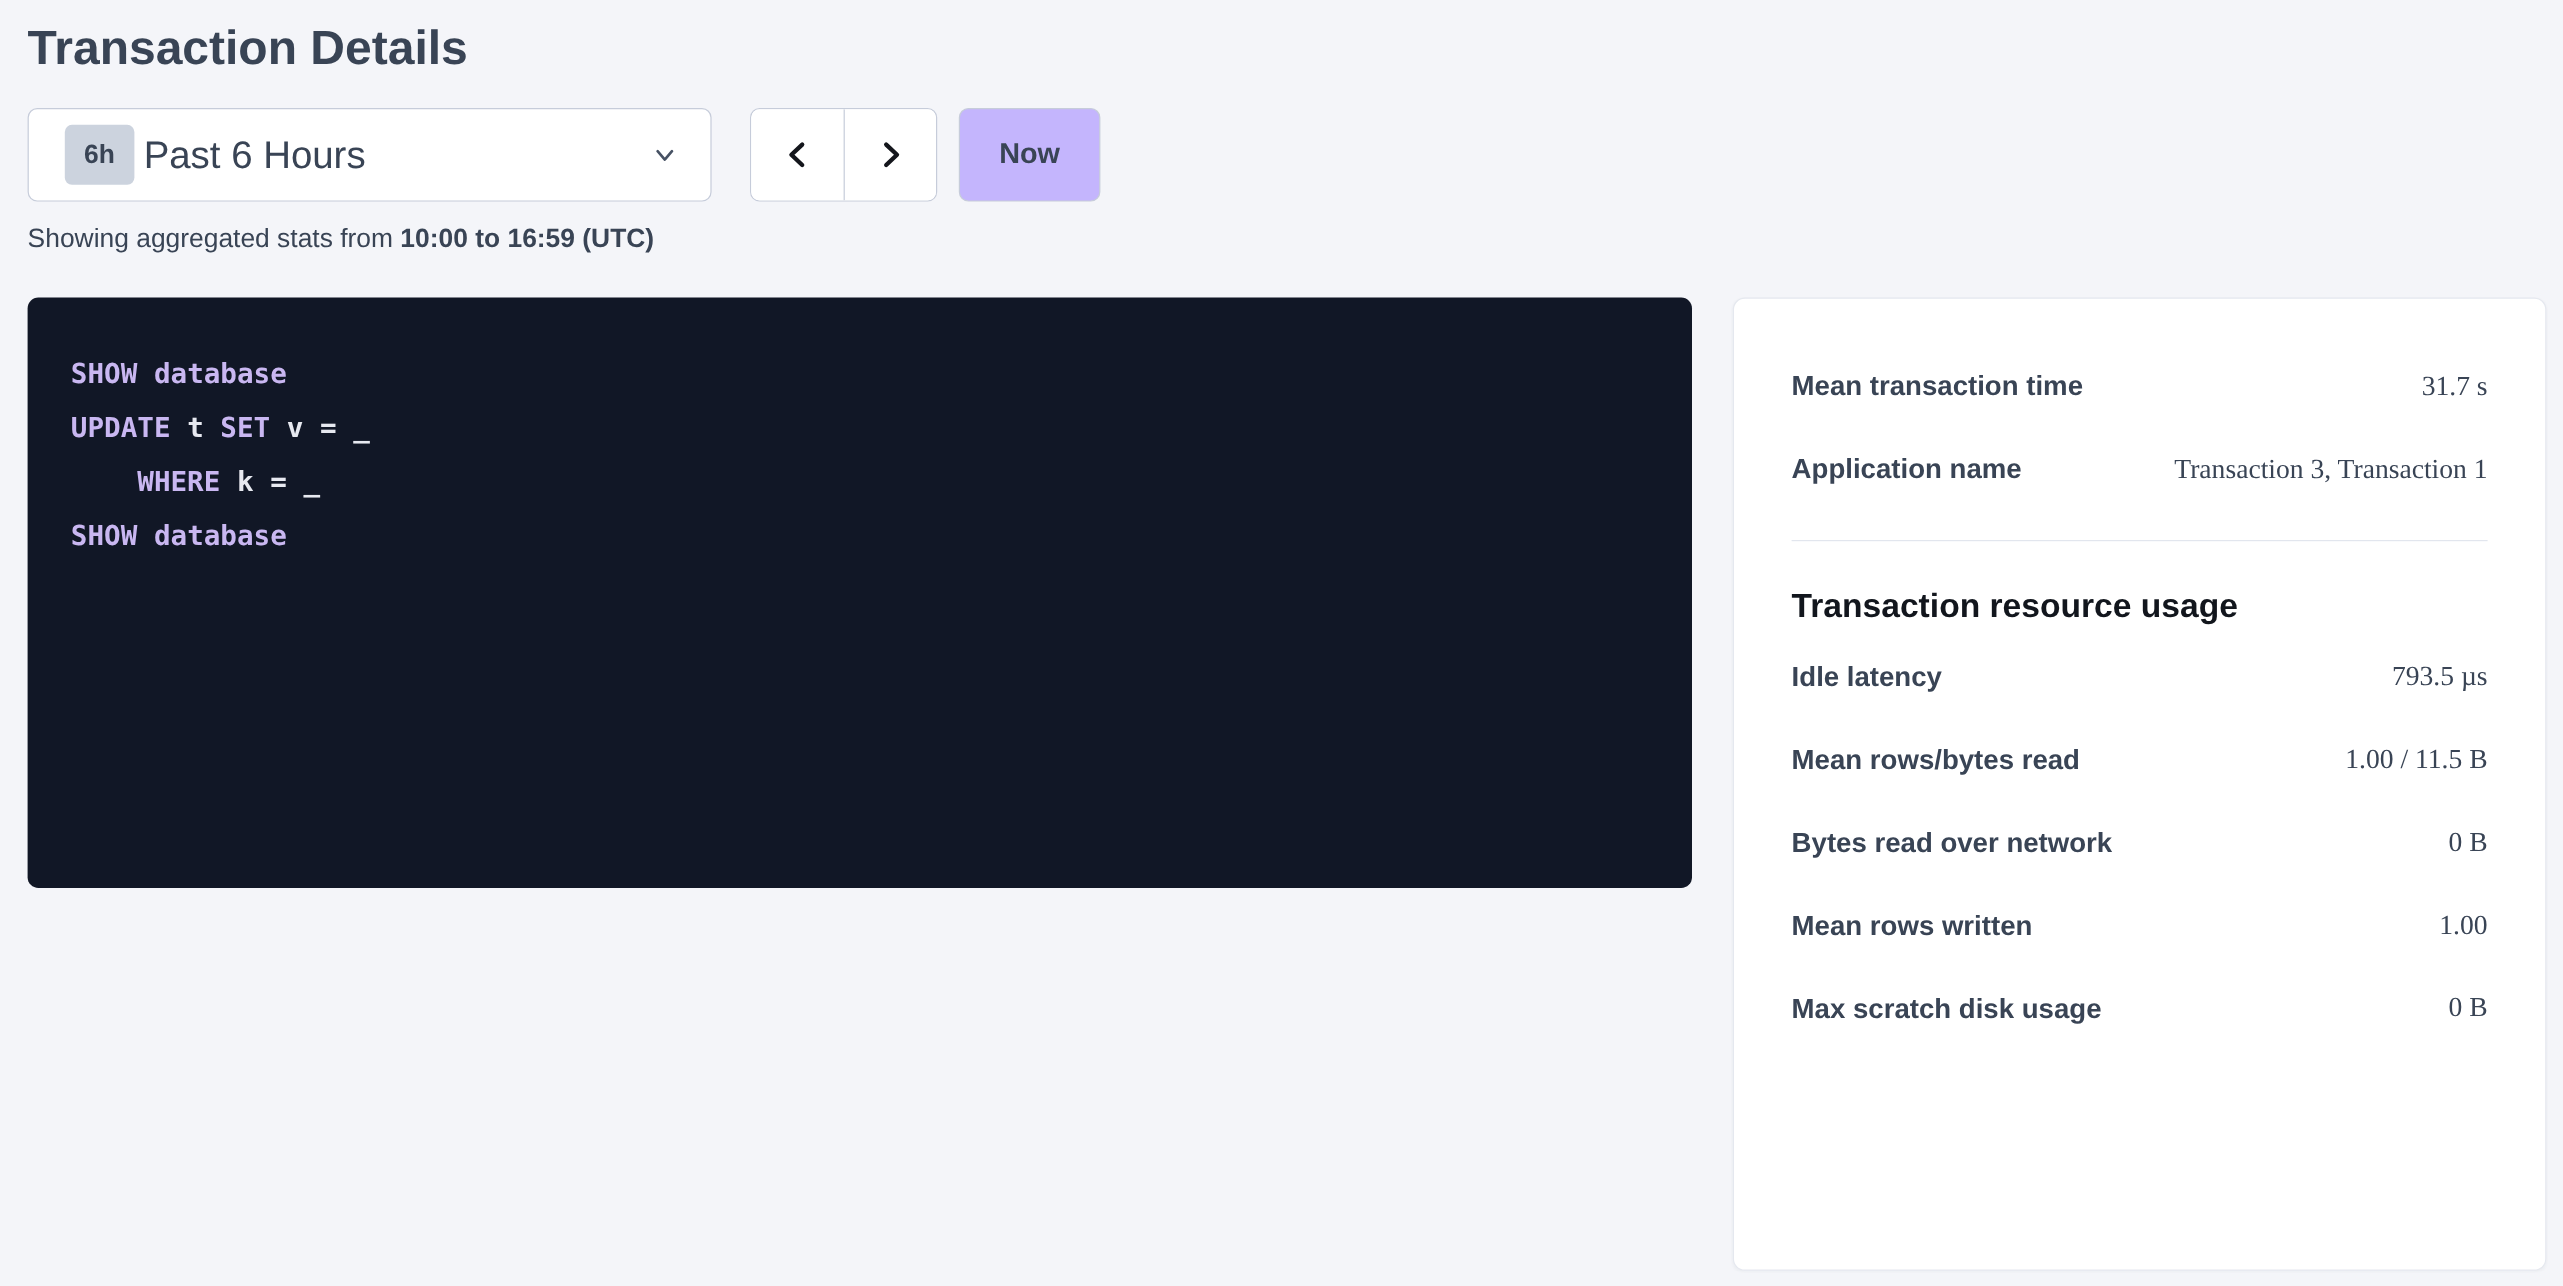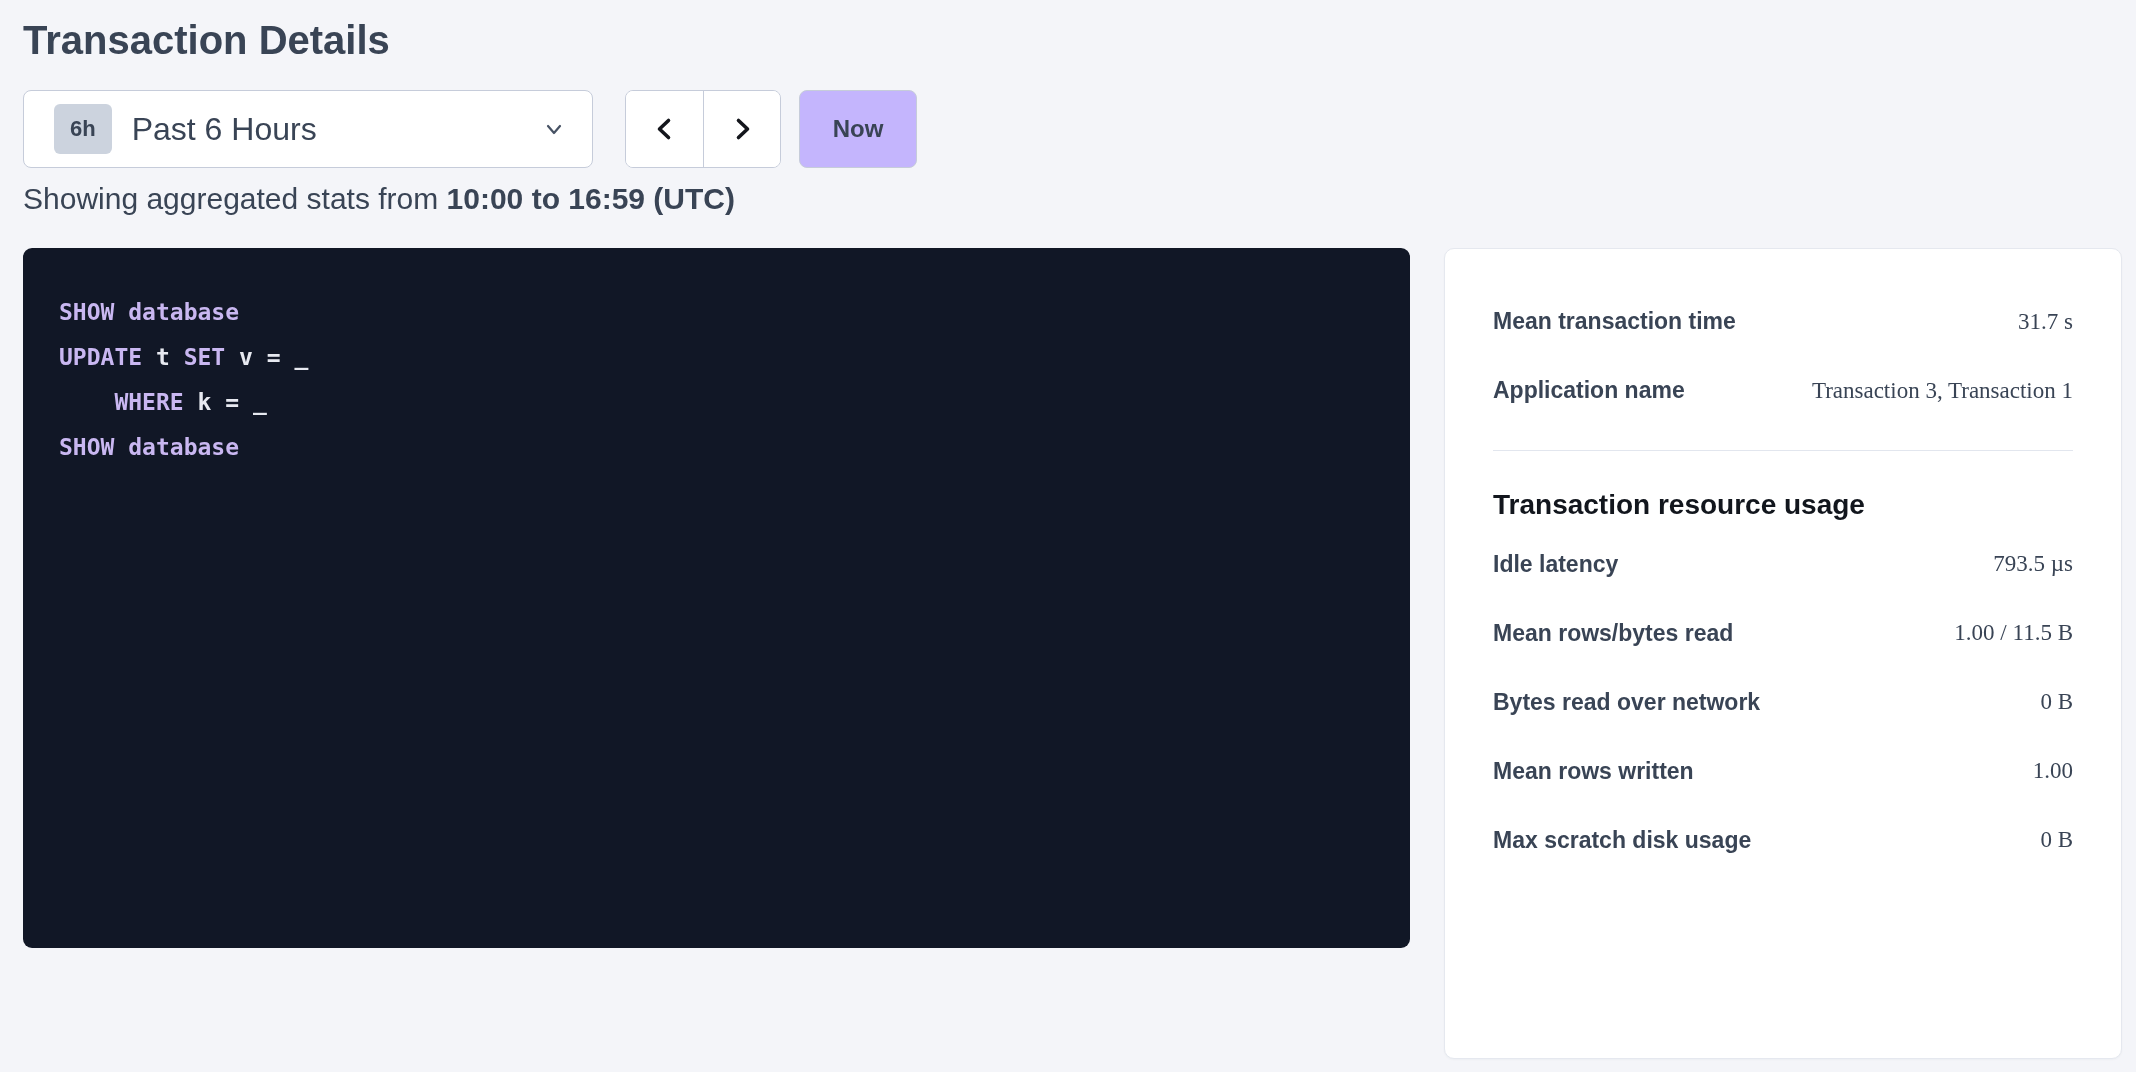--- a/index.html
+++ b/index.html
@@ -33,21 +33,20 @@
     width: 570px;
     display: flex;
     align-items: center;
     background: #ffffff;
     border: 1px solid #c6ccda;
     border-radius: 8px;
     padding: 0 26px 0 30px;
     cursor: pointer;
     font-family: inherit;
     color: #394455;
-    gap: 12px;
   }
   .range-badge {
     background: #ccd3de;
     color: #394455;
     font-weight: 700;
     font-size: 22px;
     line-height: 1;
     padding: 14px 16px;
     border-radius: 6px;
   }
@@ -86,35 +85,35 @@
     font-family: inherit;
     font-size: 24px;
     font-weight: 600;
     color: #394455;
     cursor: pointer;
   }
 
   
   .subtitle {
     margin: 17px 0 0;
-    font-size: 30px;
+    font-size: 22px;
     line-height: 28px;
     color: #394455;
   }
   .subtitle strong { font-weight: 700; }
 
   
   .content {
     display: flex;
     align-items: flex-start;
     margin-top: 35px;
   }
   .sql-box {
     width: 1387px;
-    height: 700px;
+    height: 492px;
     background: #111726;
     border-radius: 9px;
     padding: 42px 36px;
   }
   .sql-box pre {
     margin: 0;
     font-family: "DejaVu Sans Mono", monospace;
     font-size: 23px;
     font-weight: 700;
     line-height: 45px;

